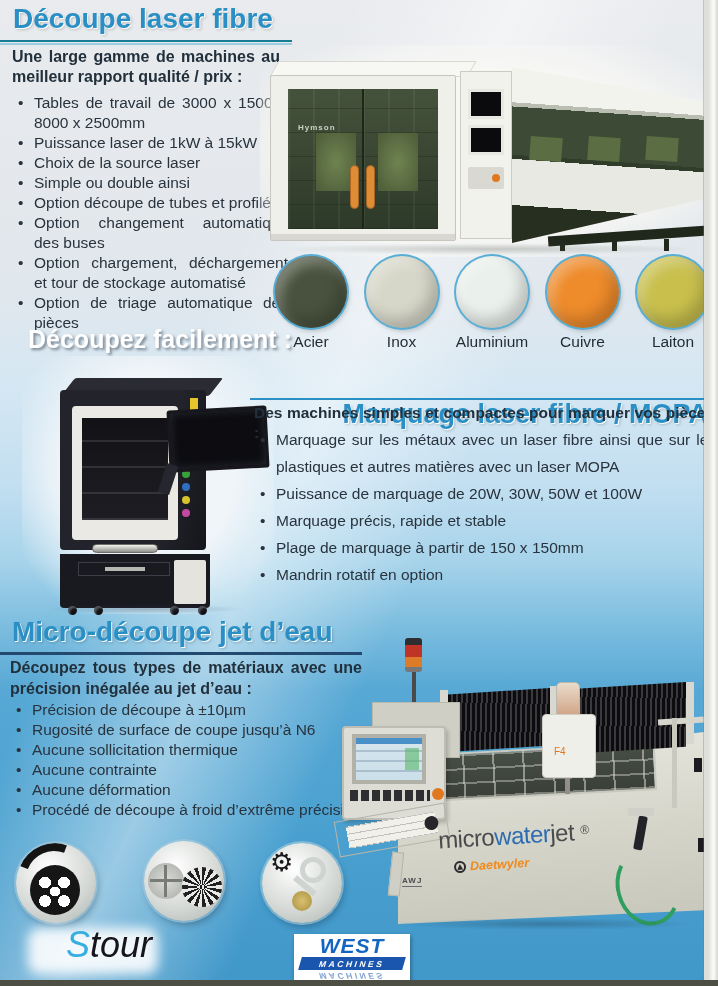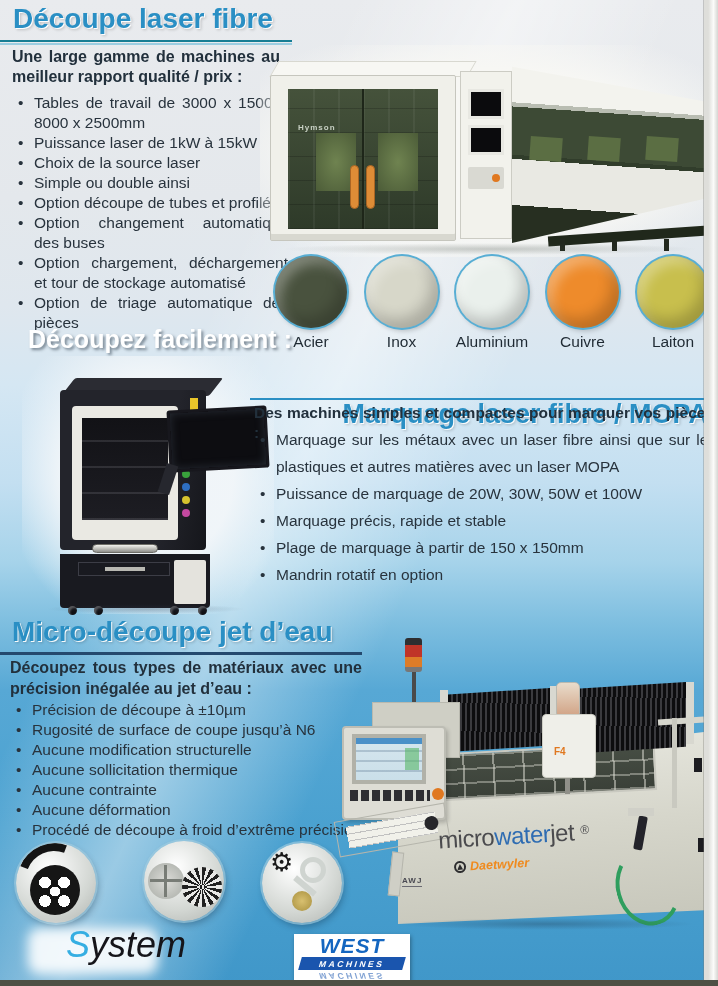--- a/index.html
+++ b/index.html
@@ -121,21 +121,21 @@
                               linear-gradient(#474e44,#3a4038); }
   .p3-bel { clip-path:polygon(0 10%, 100% 0, 100% 90%, 0 100%);
             background:repeating-linear-gradient(92deg,#0c0c0e 0 3px,#3a3a3e 3px 5px); }
   .p3-belL { left:112px; top:58px; width:102px; height:64px; }
   .p3-belR { left:232px; top:52px; width:118px; height:72px; }
   .p3-cap { width:8px; background:#d8d8d0; }
   .p3-head { left:206px; top:84px; width:54px; height:64px; background:#efefe9;
              border:1px solid #cfcfc6; border-radius:4px; }
   .p3-headtop { left:220px; top:52px; width:24px; height:36px; border-radius:5px;
                 border:1px solid #b9b9b0; background:linear-gradient(180deg,#e9dccb,#d0a183); }
-  .p3-f4 { left:218px; top:116px; color:#e07820; font-weight:bold; font-size:10px; }
+  .p3-f4 { left:218px; top:116px; color:#e07820; font-weight:normal; font-size:10px; }
   .p3-nozzle { left:229px; top:148px; width:5px; height:16px; background:#909089; }
   .p3-towerpole { left:76px; top:38px; width:4px; height:42px; background:#4a4a4a; }
   .p3-lamp { left:69px; top:8px; width:17px; height:34px; border-radius:3px;
              background:linear-gradient(180deg,#2e2e30 0 22%, #c03428 22% 55%, #dd7c28 55% 85%, #777 85%); }
   .p3-rearL { left:36px; top:72px; width:88px; height:56px; background:#cfcfc5; border:1px solid #b9b9af; }
   .p3-panel { left:6px; top:96px; width:104px; height:94px; background:#deddd5;
               border:2px solid #bdbdb4; border-radius:4px; box-shadow:2px 3px 4px rgba(0,0,0,.2); }
   .p3-screen { left:16px; top:104px; width:74px; height:50px; border:4px solid #b1b1a8;
                background-image:linear-gradient(180deg,#4a90c8 0 6px, rgba(0,0,0,0) 6px),
                                 repeating-linear-gradient(0deg, transparent 0 8px, rgba(60,90,120,.25) 8px 10px),
@@ -335,21 +335,20 @@
       <li>Mandrin rotatif en option</li>
     </ul>
 
   <div class="abs s3-title h-blue">Micro-découpe jet d’eau</div>
   <div class="abs s3-rule"></div>
   <div class="abs s3-intro intro">Découpez tous types de matériaux avec une précision inégalée au jet d’eau :</div>
   <ul class="abs blist s3-bullets">
 
   <li>Précision de découpe à ±10µm</li>
       <li>Rugosité de surface de coupe jusqu’à N6</li>
-      <li>Aucune modification structurelle</li>
       <li>Aucune sollicitation thermique</li>
       <li>Aucune contrainte</li>
       <li>Aucune déformation</li>
       <li>Procédé de découpe à froid d’extrême précision</li>
     </ul>
 
   <div class="abs photo3">
     <div class="abs p3-body"></div>
     <div class="abs p3-tank"></div>
     <div class="abs p3-cap" style="left:104px; top:60px; height:58px"></div>
@@ -400,21 +399,21 @@
   <div class="abs sample" style="left:262px; top:843px">
     <div class="abs gear" style="left:8px; top:6px">⚙</div>
     <div class="abs sm3-ring"></div>
     <div class="abs sm3-handle"></div>
     <div class="abs sm3-gold"></div>
   </div>
 
   <div class="abs logo-system">
     <div class="abs ls-blob"></div>
     <div class="abs ls-text">
-      <span class="ls-s">S</span><span class="ls-rest">ystem</span>
+      <span class="ls-s">S</span><span class="ls-rest">tour</span>
     </div>
   </div>
 
   <div class="abs logo-west">
     <div class="lw-west">WEST</div>
     <div class="lw-band">MACHINES</div>
     <div class="lw-reflect">MACHINES</div>
   </div>
 
   <div class="abs edge-right"></div>

